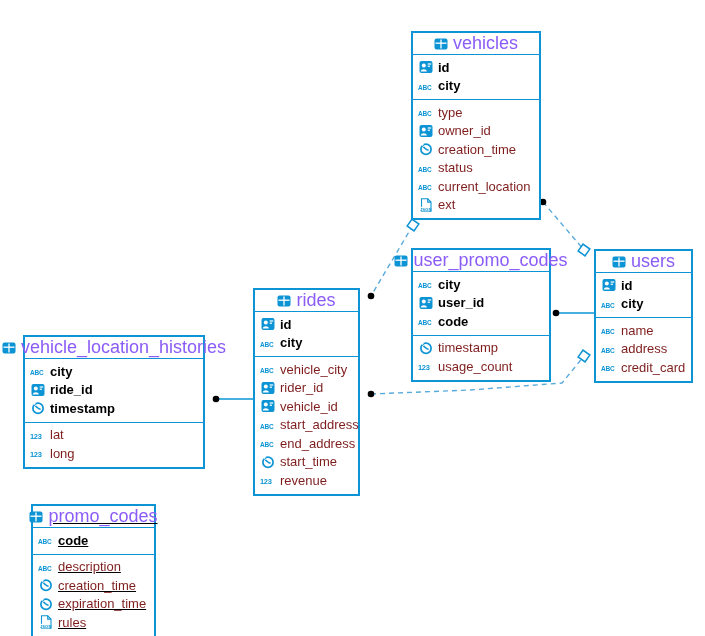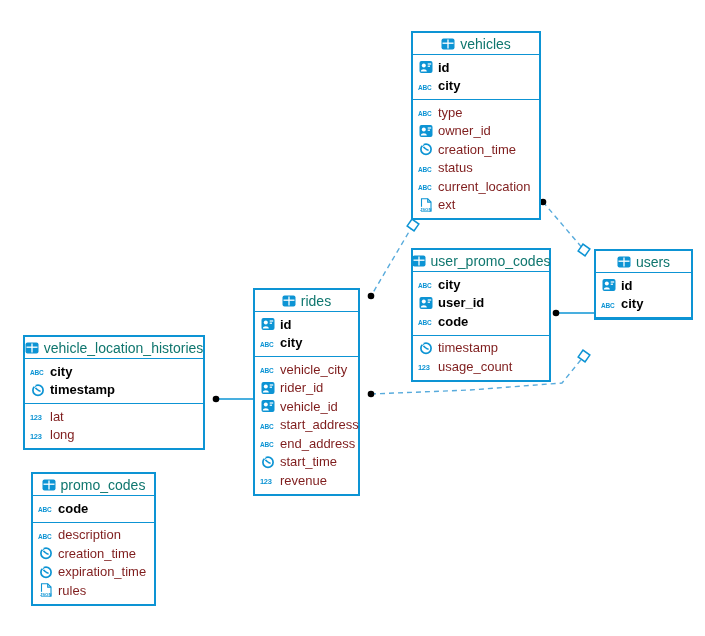--- a/index.html
+++ b/index.html
@@ -1,21 +1,21 @@
 <!DOCTYPE html>
 <html style="--accent: #0d94d4;"><head>
 <meta charset="utf-8">
 <style>
   html,body{margin:0;padding:0;background:#ffffff;}
   body{font-family:"Liberation Sans",sans-serif;}
   #diagram{position:relative;width:705px;height:636px;background:#fff;overflow:hidden;}
   #connector-layer{position:absolute;left:0;top:0;width:705px;height:636px;pointer-events:none;}
   .table-box{position:absolute;background:#fff;border:2px solid var(--accent);box-sizing:border-box;z-index:2;}
   .table-header{height:21px;display:flex;align-items:center;justify-content:center;gap:5px;
-    border-bottom:1.5px solid var(--accent);font-size:14px;color:#0f766e;white-space:nowrap;}
+    border-bottom:1.5px solid var(--accent);font-size:18px;color:#8b5cf6;white-space:nowrap;}
   .section{padding:3px 0 4px 0;}
   .section.pk{border-bottom:1.5px solid var(--accent);}
   .row{height:18.5px;display:flex;align-items:center;gap:5px;padding-left:5px;
     font-size:13px;color:#7f1d1d;white-space:nowrap;}
   .row.bold{font-weight:700;color:#000;}
   .field-icon{width:15px;height:14px;flex:0 0 15px;display:inline-flex;align-items:center;justify-content:center;}
   .tbl-icon{width:14px;height:14px;display:inline-flex;align-items:center;}
 </style>
 </head>
 <body>
@@ -219,20 +219,46 @@
         </div>
         <div class="row bold">
           <span class="field-icon">
             <svg width="15" height="14" viewBox="0 0 15 14">
               <text x="0" y="10.5" font-family="Liberation Sans, sans-serif" font-size="6.5" font-weight="700" fill="#0d94d4" letter-spacing="-0.2">ABC</text>
             </svg>
           </span>
           <span>city</span>
         </div>
       </div>
+      <div class="section">
+        <div class="row">
+          <span class="field-icon">
+            <svg width="15" height="14" viewBox="0 0 15 14">
+              <text x="0" y="10.5" font-family="Liberation Sans, sans-serif" font-size="6.5" font-weight="700" fill="#0d94d4" letter-spacing="-0.2">ABC</text>
+            </svg>
+          </span>
+          <span>name</span>
+        </div>
+        <div class="row">
+          <span class="field-icon">
+            <svg width="15" height="14" viewBox="0 0 15 14">
+              <text x="0" y="10.5" font-family="Liberation Sans, sans-serif" font-size="6.5" font-weight="700" fill="#0d94d4" letter-spacing="-0.2">ABC</text>
+            </svg>
+          </span>
+          <span>address</span>
+        </div>
+        <div class="row">
+          <span class="field-icon">
+            <svg width="15" height="14" viewBox="0 0 15 14">
+              <text x="0" y="10.5" font-family="Liberation Sans, sans-serif" font-size="6.5" font-weight="700" fill="#0d94d4" letter-spacing="-0.2">ABC</text>
+            </svg>
+          </span>
+          <span>credit_card</span>
+        </div>
+      </div>
     </div>
     <div class="table-box" style="left: 253px; top: 288px; width: 107px;">
       <div class="table-header">
         <span class="tbl-icon">
           <svg width="14" height="14" viewBox="0 0 14 14">
             <rect x="0.5" y="1.5" width="13" height="11" rx="2" fill="#0d94d4"></rect>
             <line x1="1.5" y1="6.2" x2="12.5" y2="6.2" stroke="#fff" stroke-width="1.3"></line>
             <line x1="7" y1="2.5" x2="7" y2="11.5" stroke="#fff" stroke-width="1.3"></line>
           </svg>
         </span>
@@ -346,20 +372,32 @@
           <span class="field-icon">
             <svg width="15" height="14" viewBox="0 0 15 14">
               <text x="0" y="10.5" font-family="Liberation Sans, sans-serif" font-size="6.5" font-weight="700" fill="#0d94d4" letter-spacing="-0.2">ABC</text>
             </svg>
           </span>
           <span>city</span>
         </div>
         <div class="row bold">
           <span class="field-icon">
             <svg width="14" height="14" viewBox="0 0 14 14">
+              <rect x="0.5" y="1" width="13" height="12" rx="2" fill="#0d94d4"></rect>
+              <circle cx="4.8" cy="5.4" r="2" fill="#fff"></circle>
+              <path d="M1.8 11.6 C1.8 8.6 7.8 8.6 7.8 11.6 Z" fill="#fff"></path>
+              <rect x="8.7" y="3.4" width="3.5" height="1.2" fill="#fff"></rect>
+              <rect x="8.7" y="5.6" width="2.3" height="1.2" fill="#fff"></rect>
+            </svg>
+          </span>
+          <span>ride_id</span>
+        </div>
+        <div class="row bold">
+          <span class="field-icon">
+            <svg width="14" height="14" viewBox="0 0 14 14">
               <circle cx="7" cy="7.3" r="5.1" fill="none" stroke="#0d94d4" stroke-width="1.7"></circle>
               <line x1="7" y1="7.3" x2="4.4" y2="4.9" stroke="#0d94d4" stroke-width="1.5"></line>
               <line x1="7" y1="7.3" x2="9.6" y2="8.4" stroke="#0d94d4" stroke-width="1.5"></line>
               <line x1="2.7" y1="3.3" x2="4.3" y2="2" stroke="#fff" stroke-width="1.6"></line>
             </svg>
           </span>
           <span>timestamp</span>
         </div>
       </div>
       <div class="section">
@@ -374,21 +412,21 @@
         <div class="row">
           <span class="field-icon">
             <svg width="15" height="14" viewBox="0 0 15 14">
               <text x="0" y="10.5" font-family="Liberation Sans, sans-serif" font-size="7.5" font-weight="700" fill="#0d94d4" letter-spacing="-0.3">123</text>
             </svg>
           </span>
           <span>long</span>
         </div>
       </div>
     </div>
-    <div class="table-box" style="left: 31px; top: 472px; width: 125px;">
+    <div class="table-box" style="left: 31px; top: 504px; width: 125px; text-decoration: underline;">
       <div class="table-header">
         <span class="tbl-icon">
           <svg width="14" height="14" viewBox="0 0 14 14">
             <rect x="0.5" y="1.5" width="13" height="11" rx="2" fill="#0d94d4"></rect>
             <line x1="1.5" y1="6.2" x2="12.5" y2="6.2" stroke="#fff" stroke-width="1.3"></line>
             <line x1="7" y1="2.5" x2="7" y2="11.5" stroke="#fff" stroke-width="1.3"></line>
           </svg>
         </span>
         <span>promo_codes</span>
       </div>

